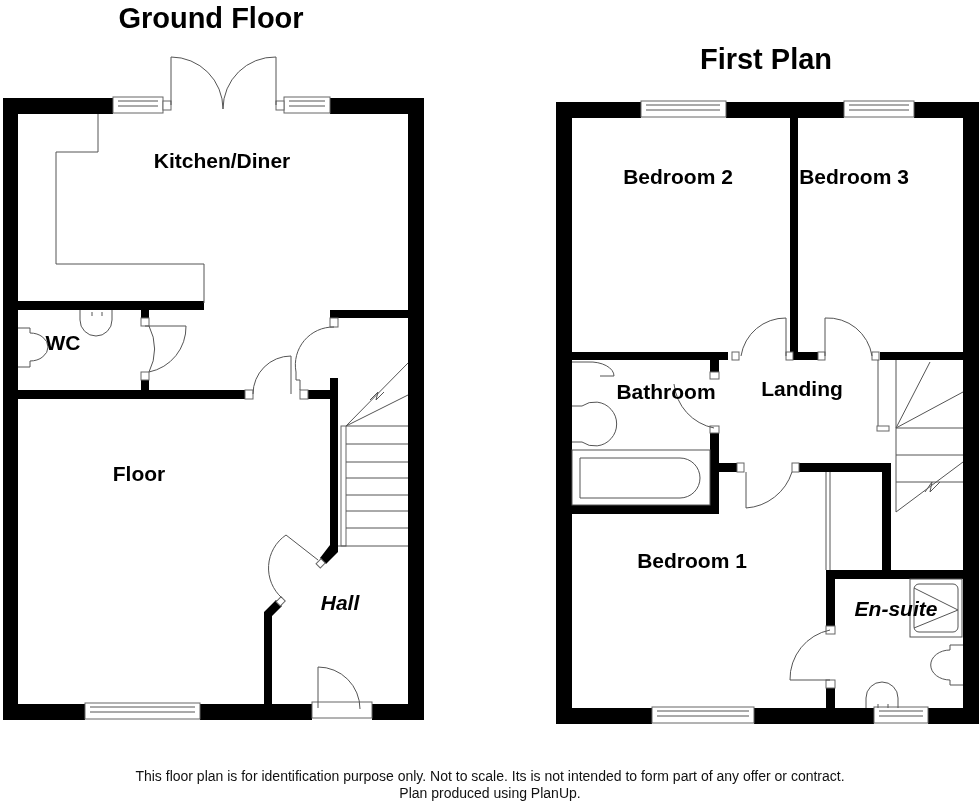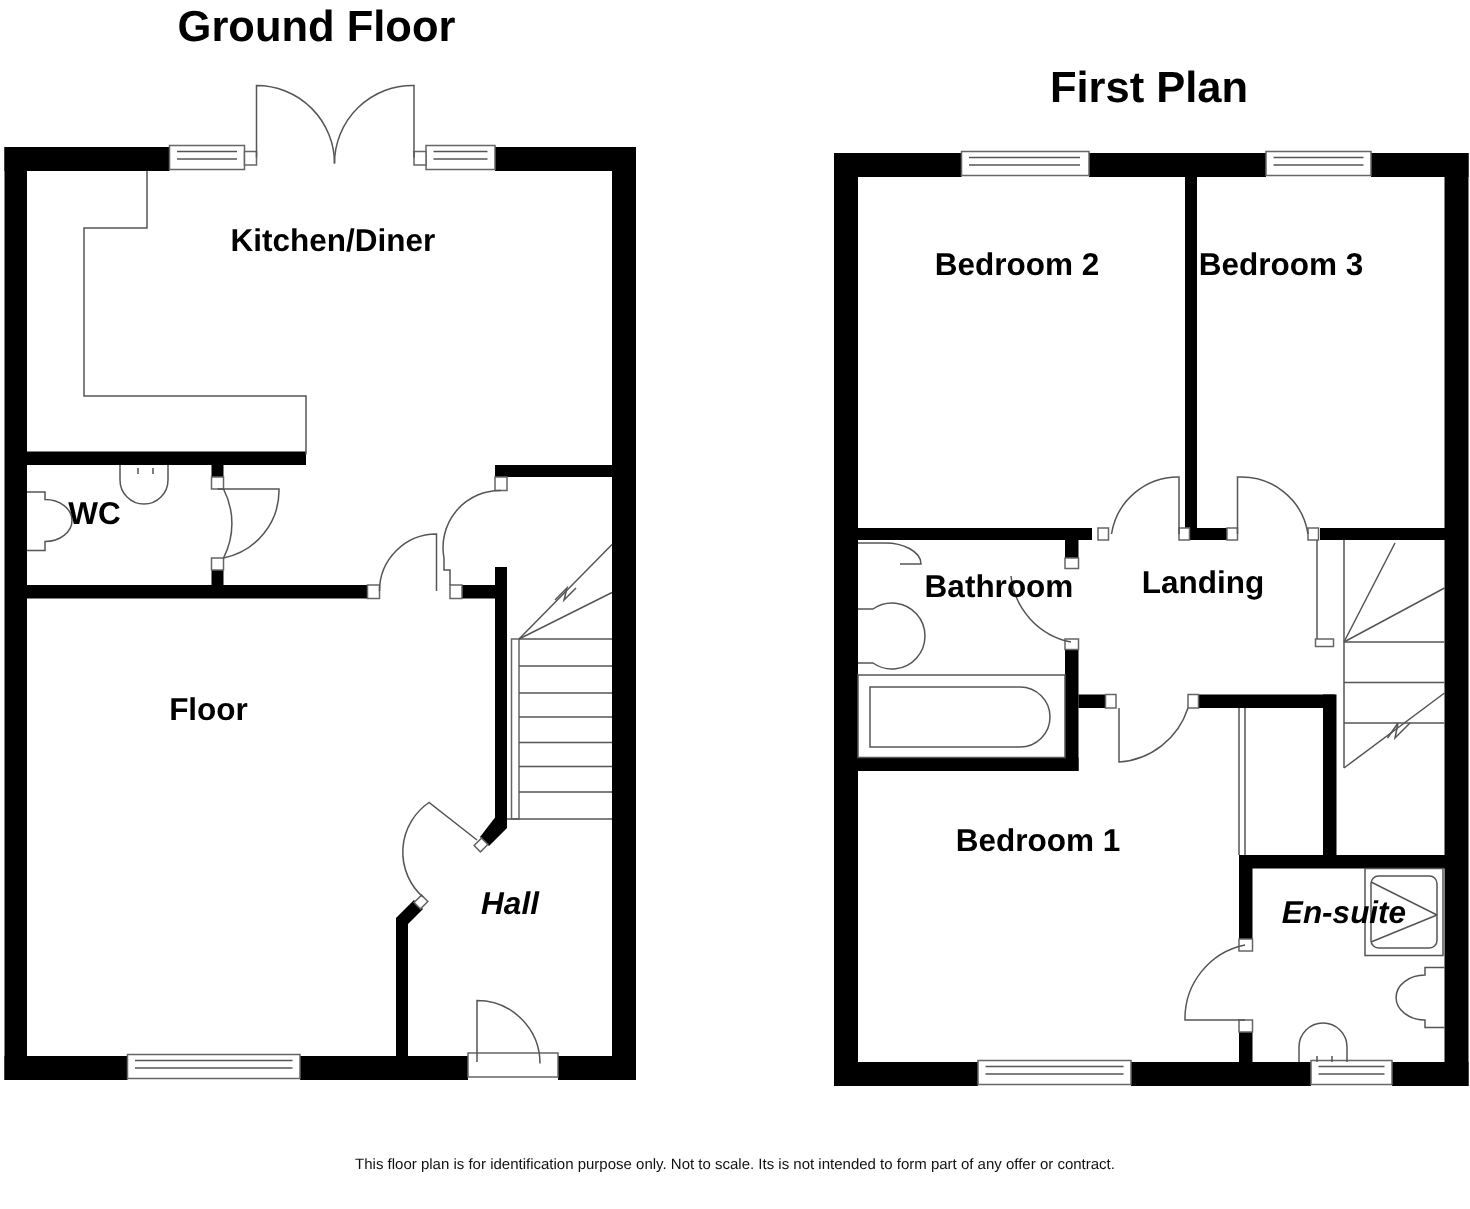--- a/index.html
+++ b/index.html
@@ -1,20 +1,20 @@
 <!DOCTYPE html>
 <html><head>
 <meta charset="utf-8">
 <style>
   html, body { margin: 0; padding: 0; background: #ffffff; }
   body { width: 980px; height: 806px; position: relative; overflow: hidden; font-family: "Liberation Sans", sans-serif; color: #000; }
   .plan-svg { position: absolute; left: 0; top: 0; width: 980px; height: 806px; }
   .floor-title { position: absolute; font-weight: bold; font-size: 29px; white-space: nowrap; transform: translateX(-50%); }
   .room-label { position: absolute; font-weight: bold; font-size: 21px; white-space: nowrap; transform: translate(-50%, -50%); }
-  .disclaimer { position: absolute; left: 0; width: 980px; top: 768px; text-align: center; font-size: 10px; line-height: 17px; color: #111; }
+  .disclaimer { position: absolute; left: 0; width: 980px; top: 768px; text-align: center; font-size: 14px; line-height: 17px; color: #111; }
   .disclaimer div { white-space: nowrap; }
   .wall { fill: #000; }
   .thin { fill: none; stroke: #555; stroke-width: 1; }
   .win { fill: #fff; stroke: #666; stroke-width: 1; }
   .jamb { fill: #fff; stroke: #666; stroke-width: 1; }
 </style>
 </head>
 <body>
 
 <svg class="plan-svg" viewBox="0 0 980 806" xmlns="http://www.w3.org/2000/svg">
@@ -211,13 +211,14 @@
 
 <div class="room-label" style="left:678px; top:177px;">Bedroom 2</div>
 <div class="room-label" style="left:854px; top:177px;">Bedroom 3</div>
 <div class="room-label" style="left:666px; top:392px;">Bathroom</div>
 <div class="room-label" style="left:802px; top:389px;">Landing</div>
 <div class="room-label" style="left:692px; top:561px;">Bedroom 1</div>
 <div class="room-label" style="left:896px; top:609px;font-style:italic;">En-suite</div>
 
 <div class="disclaimer">
   <div>This floor plan is for identification purpose only. Not to scale. Its is not intended to form part of any offer or contract.</div>
+  <div>Plan produced using PlanUp.</div>
 </div>
 
 </body></html>

